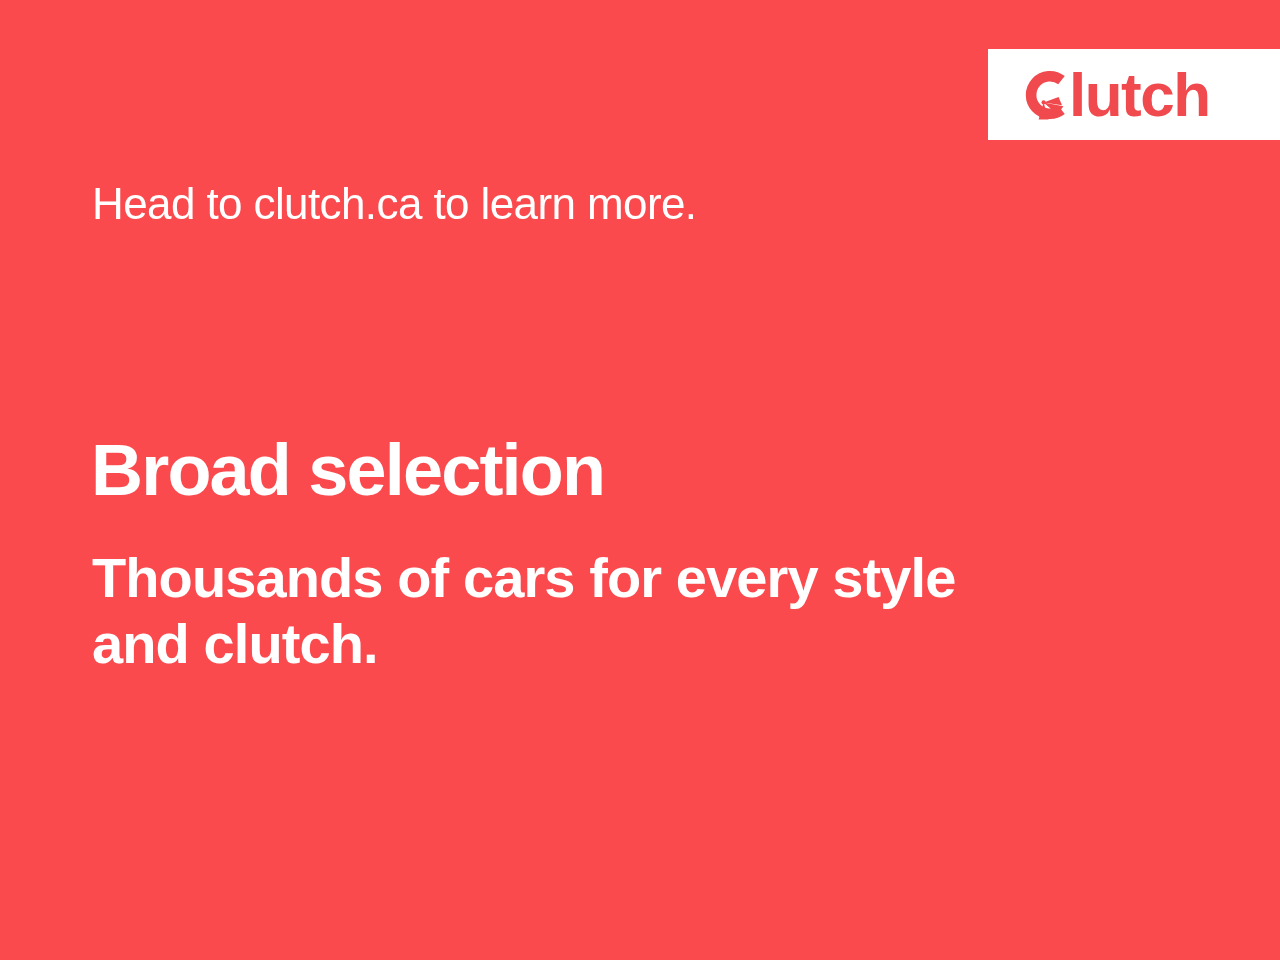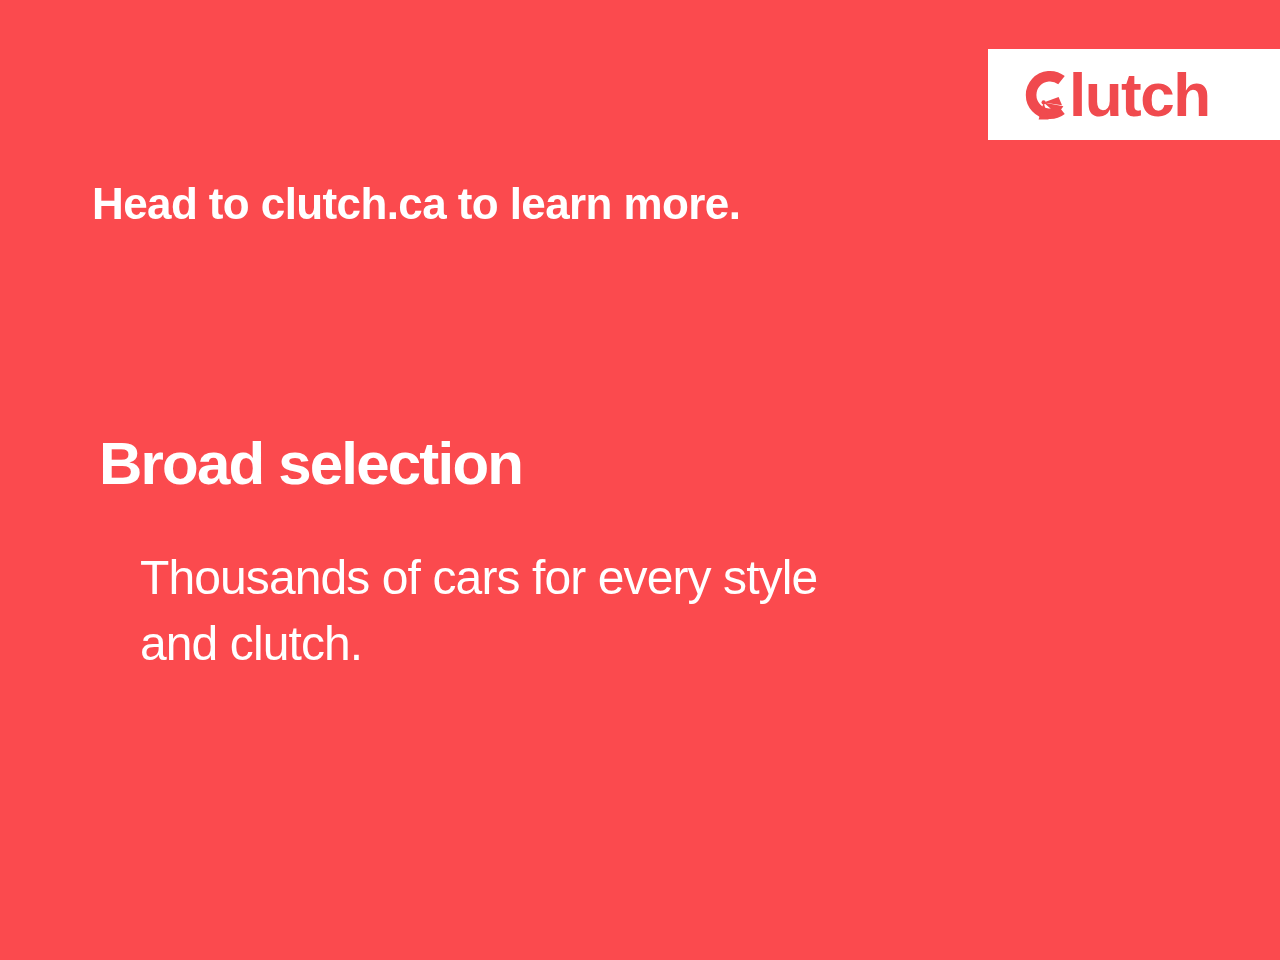--- a/index.html
+++ b/index.html
@@ -59,50 +59,49 @@
     margin-left: 1px;
     display: block;
   }
 
   
   #eyebrow {
     position: absolute;
     left: 92px;
     top: 180px;
     font-size: 44px;
-    font-weight: bold;
+    font-weight: normal;
     color: #ffffff;
     letter-spacing: -0.6px;
     line-height: 1.1;
     white-space: nowrap;
   }
 
   #headline {
     position: absolute;
-    left: 99px;
+    left: 91px;
     top: 434px;
-    font-size: 60px;
+    font-size: 72px;
     font-weight: bold;
     color: #ffffff;
     letter-spacing: -1.8px;
     line-height: 1.0;
     white-space: nowrap;
   }
 
   #subhead {
     position: absolute;
     left: 92px;
     top: 545px;
     width: 960px;
-    font-size: 48px;
-    font-weight: normal;
+    font-size: 56px;
+    font-weight: bold;
     color: #ffffff;
     letter-spacing: -0.9px;
     line-height: 66px;
-    margin-left: 48px;
   }
   #subhead .sub-line {
     display: block;
     white-space: nowrap;
   }
 </style>
 </head>
 <body>
 
 <div id="slide">

